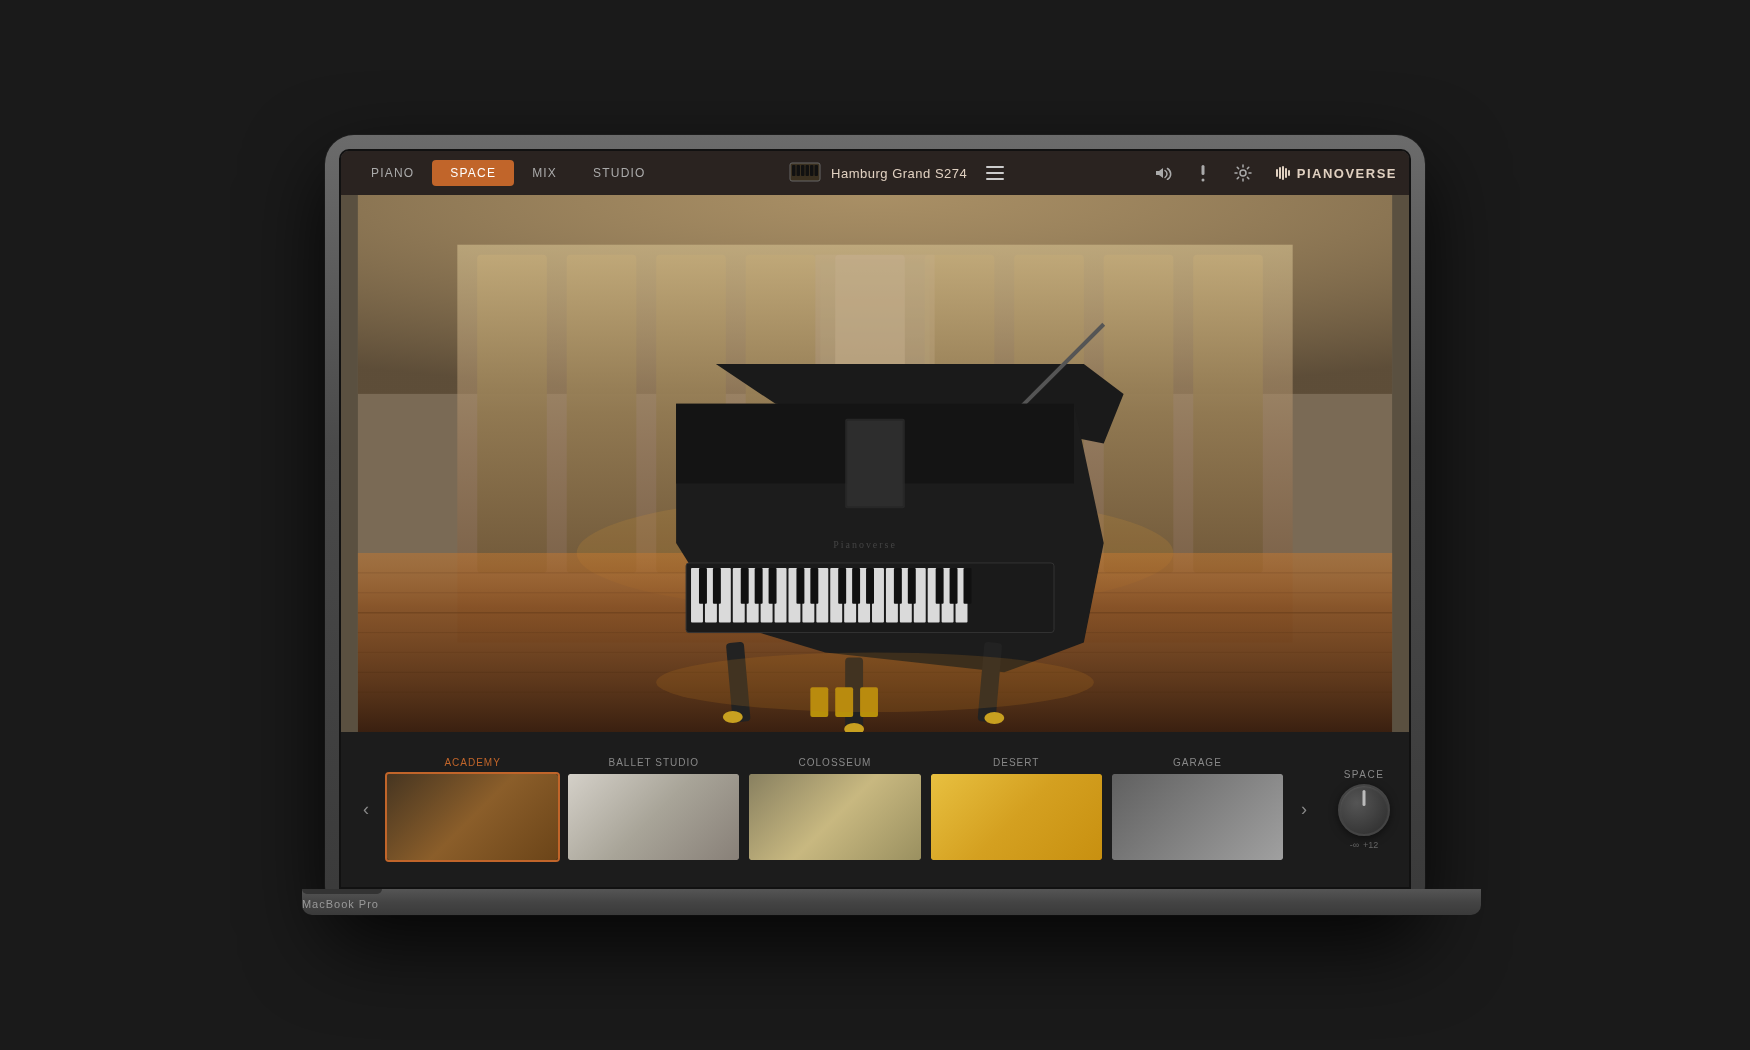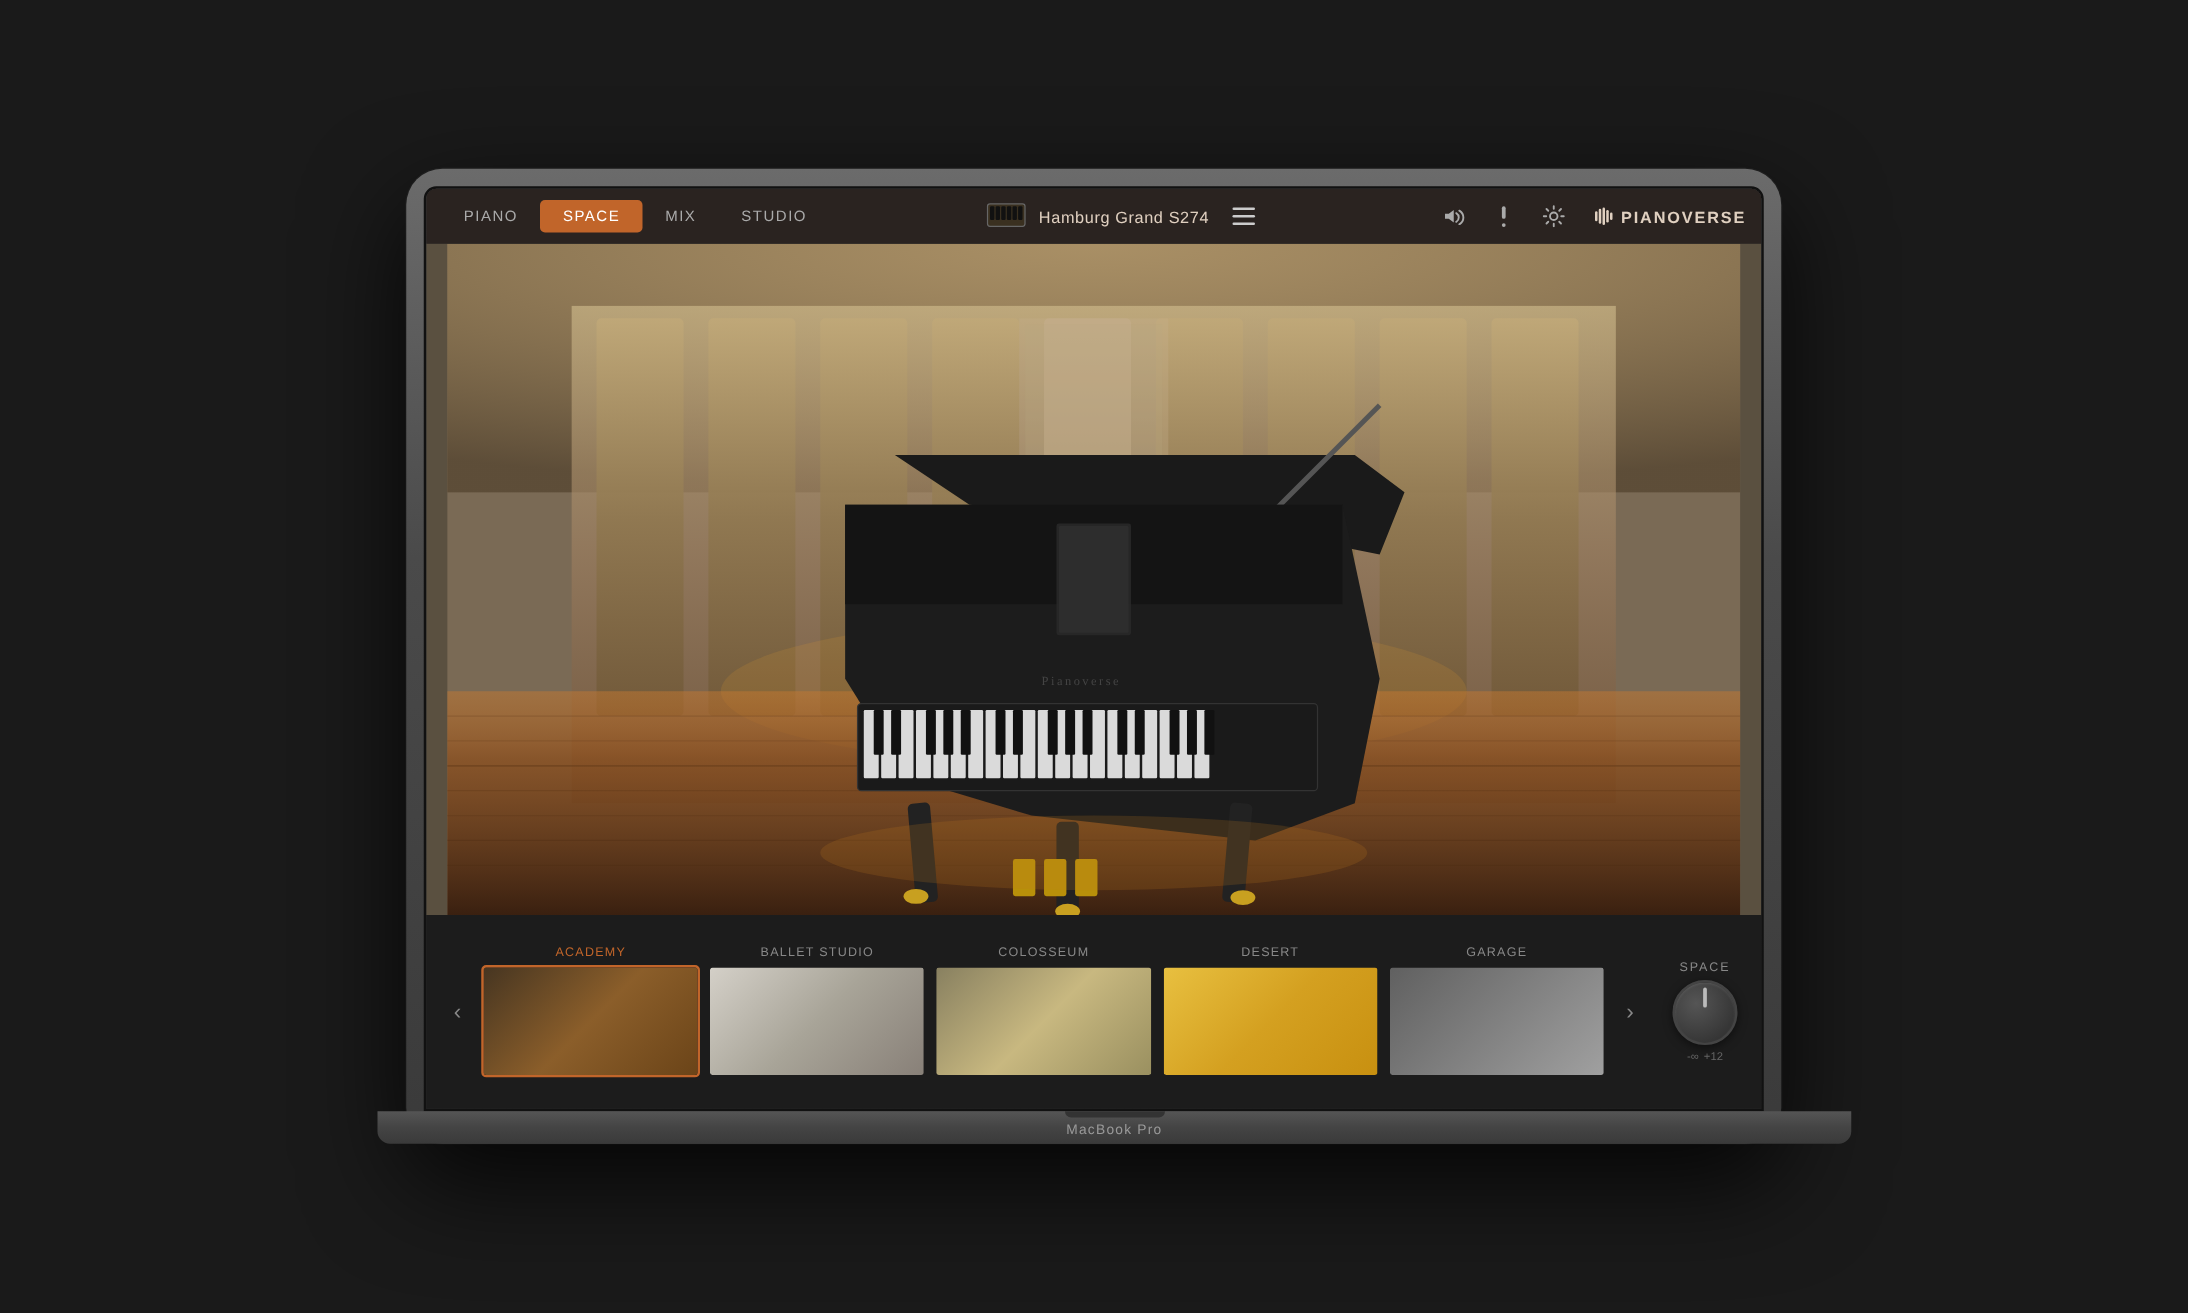--- a/index.html
+++ b/index.html
@@ -36,21 +36,20 @@
       display: flex;
       flex-direction: column;
     }
 
     .laptop-bottom {
       width: 110%;
       height: 26px;
       background: linear-gradient(180deg, #555 0%, #444 50%, #3a3a3a 100%);
       border-radius: 0 0 10px 10px;
       display: flex;
-      justify-content: center;
       align-items: center;
       position: relative;
       margin-left: 33px;
     }
 
     .laptop-bottom::before {
       content: '';
       width: 80px;
       height: 5px;
       background: #333;

